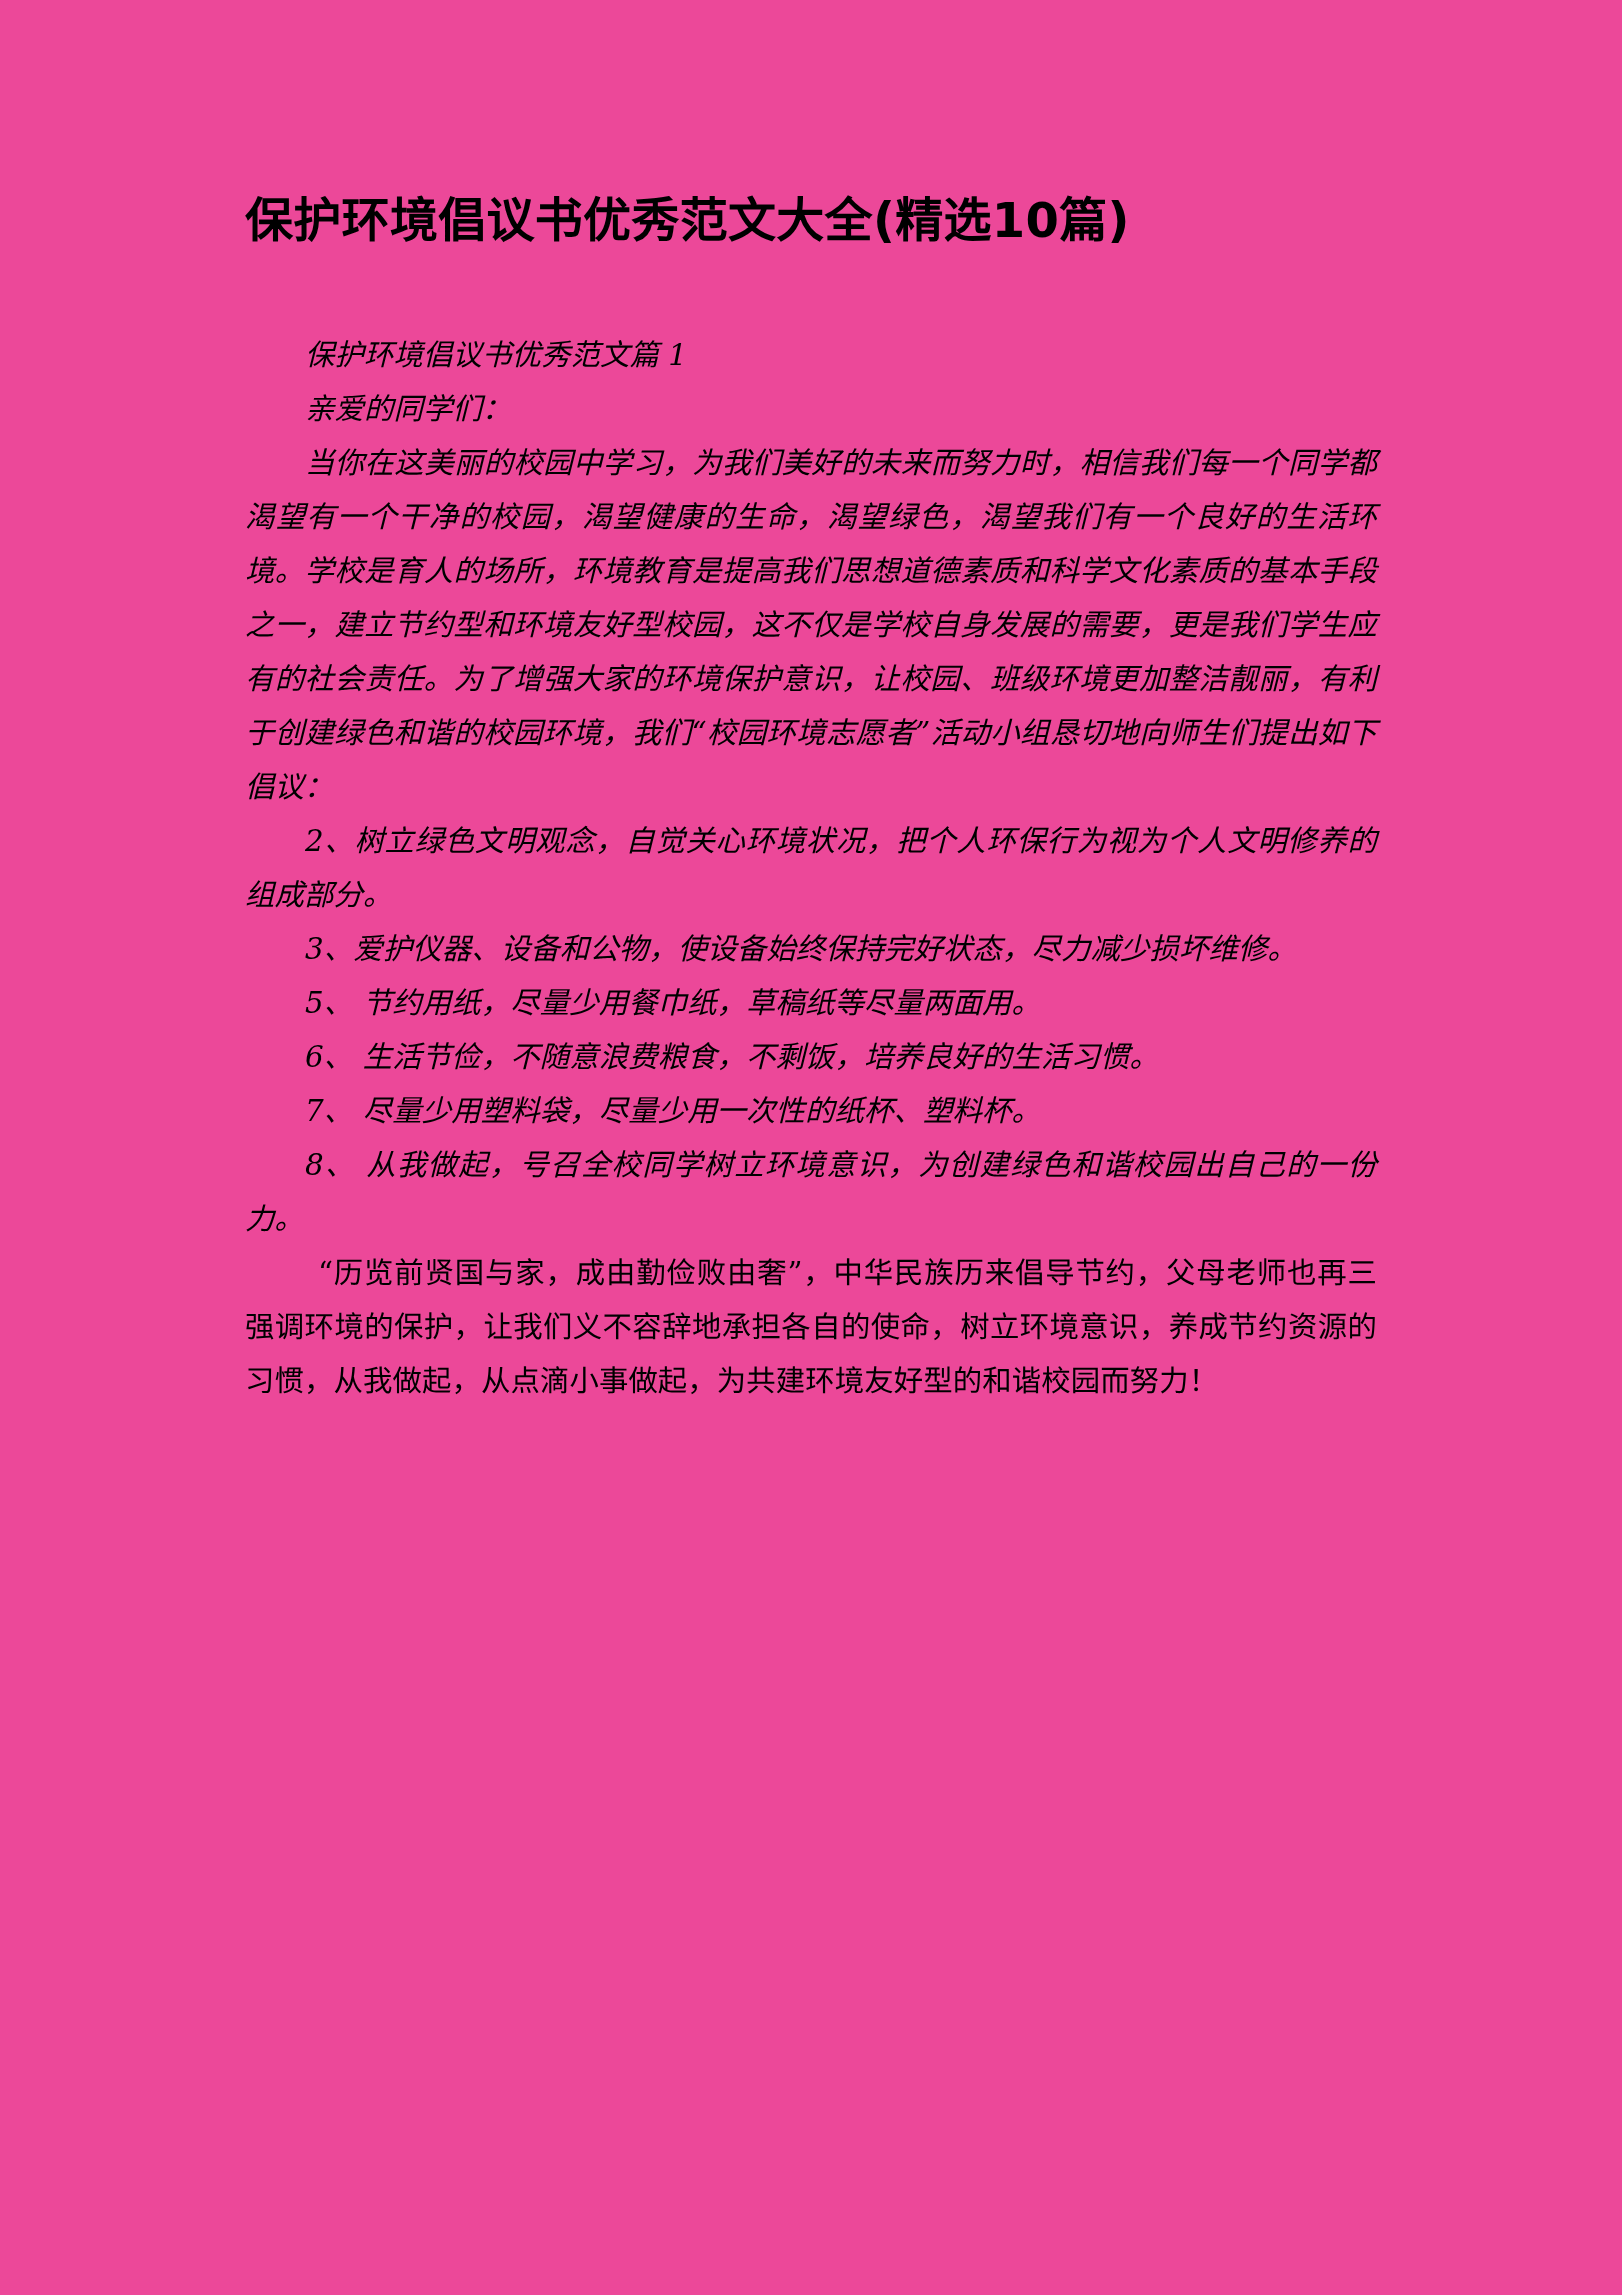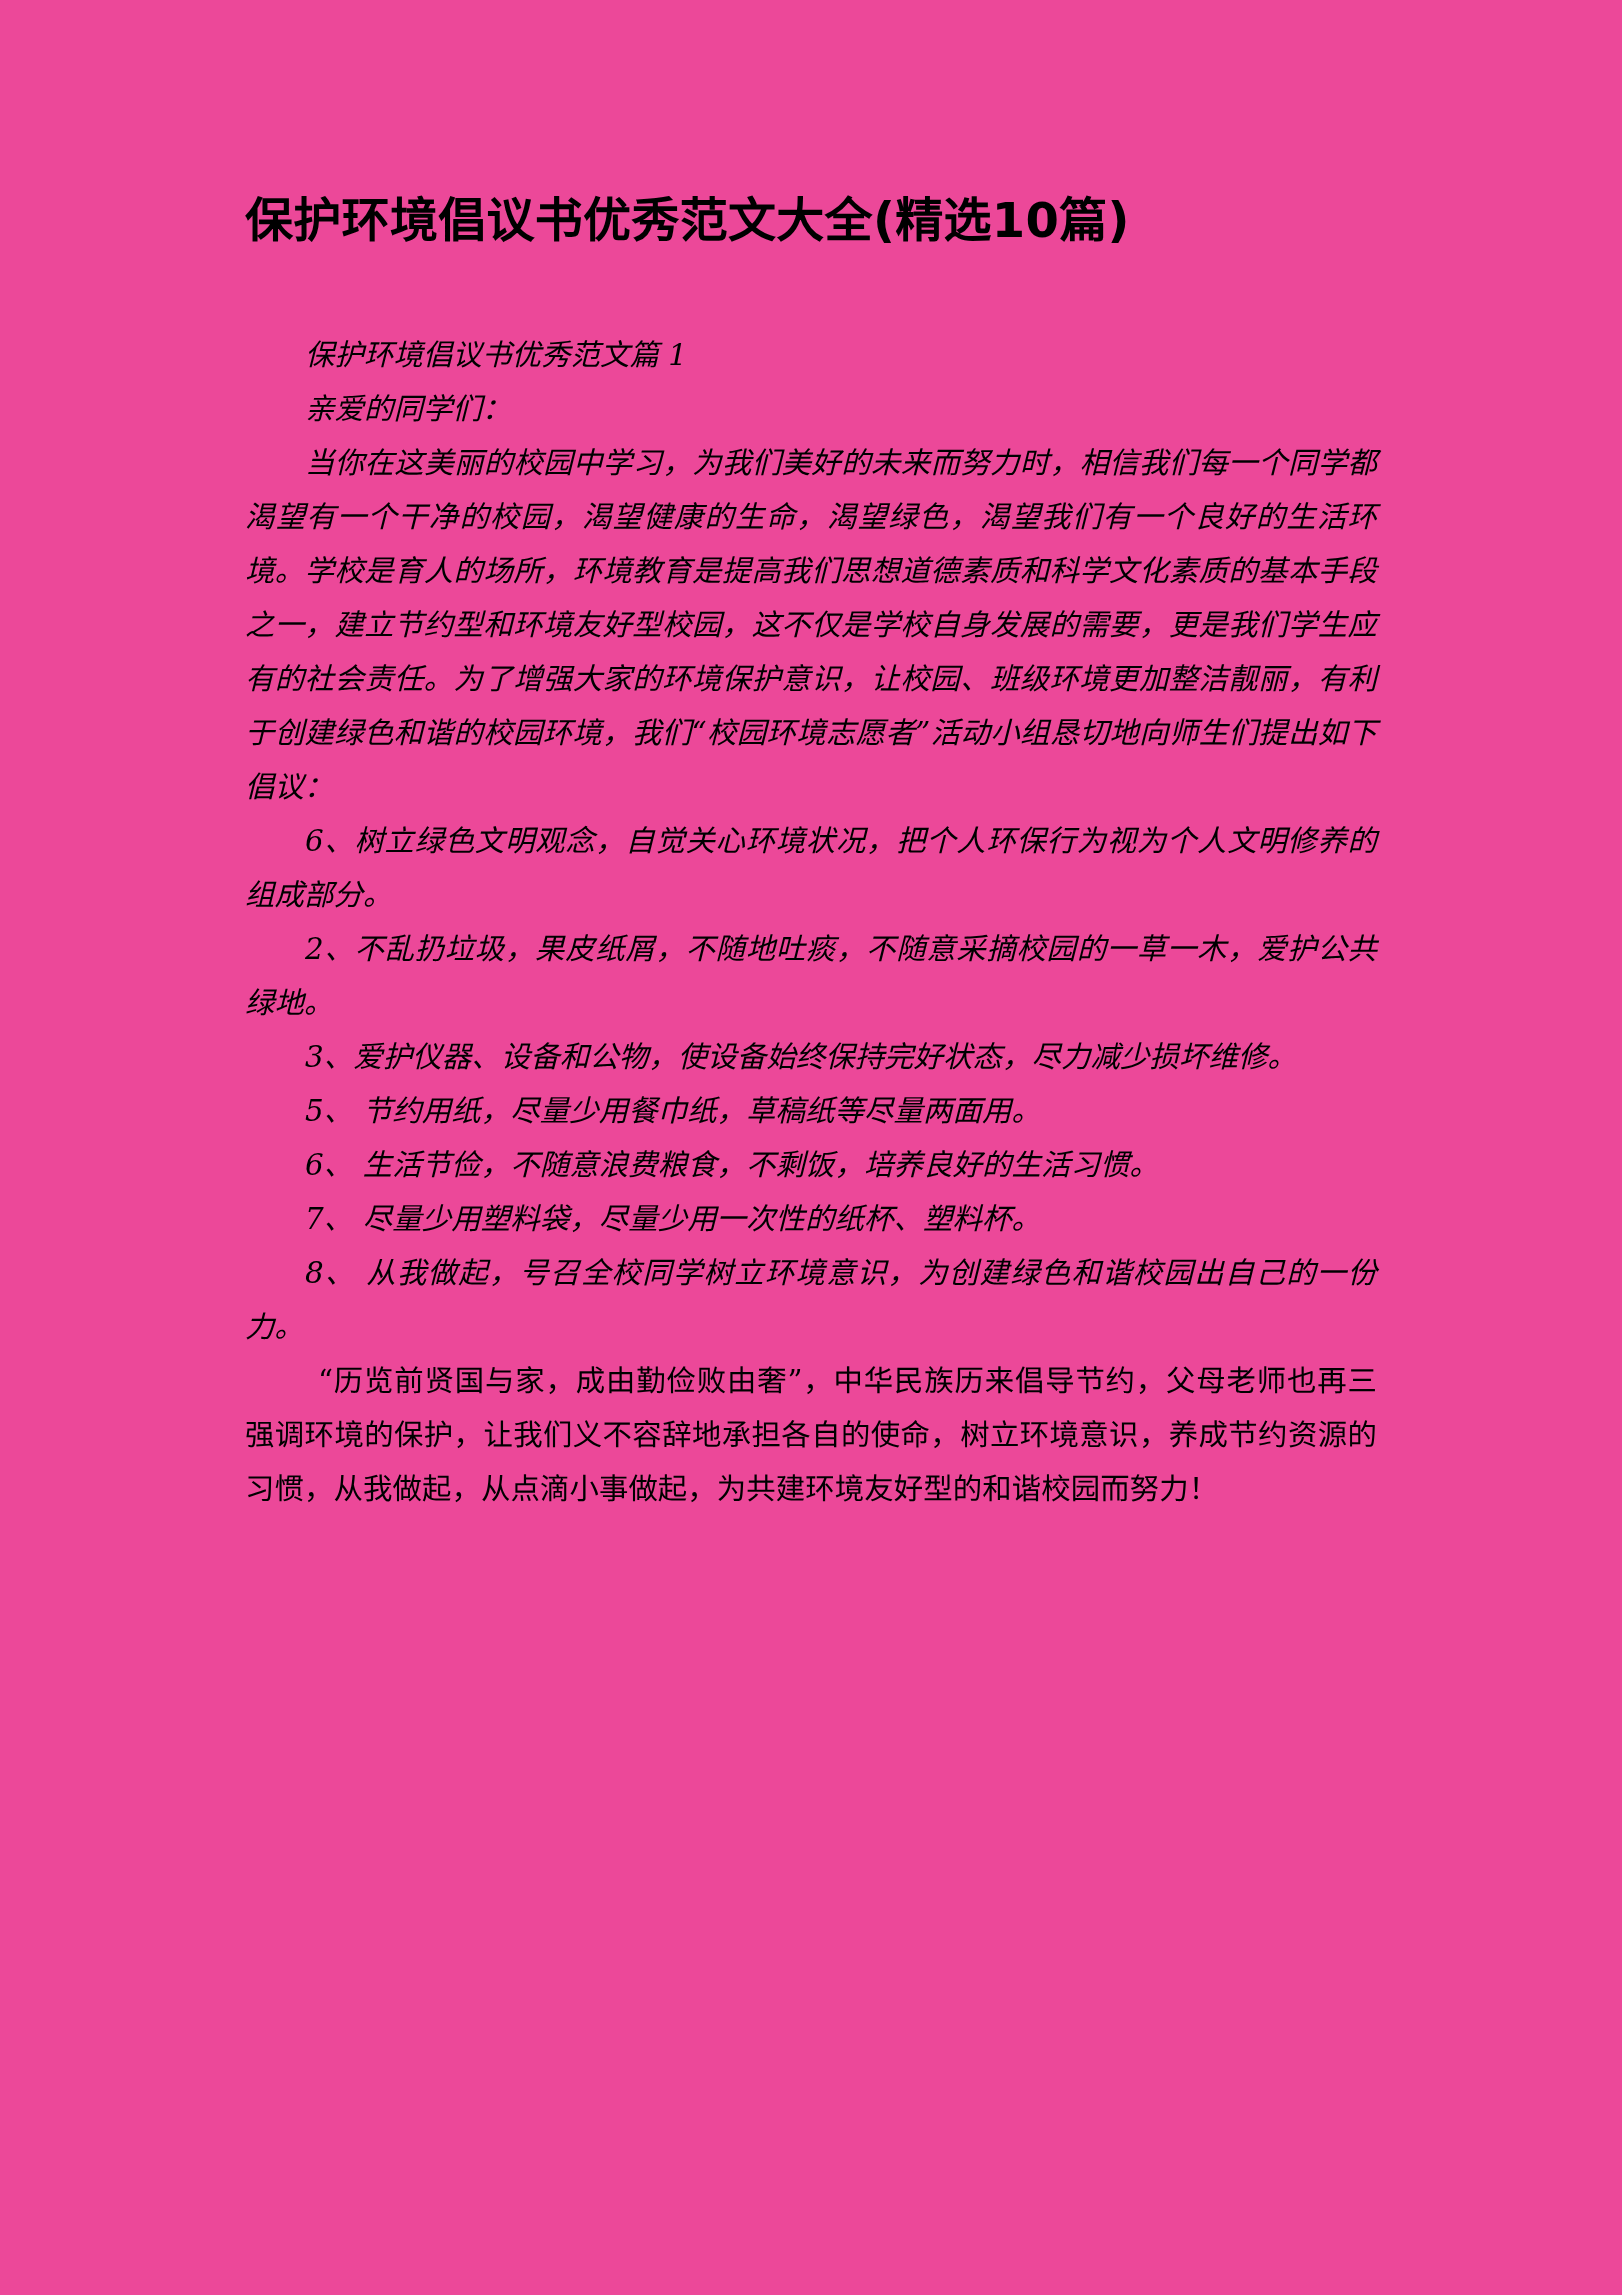--- a/index.html
+++ b/index.html
@@ -80,23 +80,22 @@
     <h1 class="doc-title">保护环境倡议书优秀范文大全(精选10篇)</h1>
 
     <div class="body-block">
 
       <p class="para indent2">保护环境倡议书优秀范文篇 1</p>
 
       <p class="para indent2">亲爱的同学们：</p>
 
       <p class="para indent2">当你在这美丽的校园中学习，为我们美好的未来而努力时，相信我们每一个同学都渴望有一个干净的校园，渴望健康的生命，渴望绿色，渴望我们有一个良好的生活环境。学校是育人的场所，环境教育是提高我们思想道德素质和科学文化素质的基本手段之一，建立节约型和环境友好型校园，这不仅是学校自身发展的需要，更是我们学生应有的社会责任。为了增强大家的环境保护意识，让校园、班级环境更加整洁靓丽，有利于创建绿色和谐的校园环境，我们“校园环境志愿者”活动小组恳切地向师生们提出如下倡议：</p>
 
-      <p class="para indent2">6、树立绿色文明观念，自觉关心环境状况，把个人环保行为视为个人文明修养的组成部分。</p>
+      <p class="para indent2">2、树立绿色文明观念，自觉关心环境状况，把个人环保行为视为个人文明修养的组成部分。</p>
 
-      <p class="para indent2">2、不乱扔垃圾，果皮纸屑，不随地吐痰，不随意采摘校园的一草一木，爱护公共绿地。</p>
 
       <p class="para indent2">3、爱护仪器、设备和公物，使设备始终保持完好状态，尽力减少损坏维修。</p>
 
 
       <p class="para indent2">5、 节约用纸，尽量少用餐巾纸，草稿纸等尽量两面用。</p>
 
       <p class="para indent2">6、 生活节俭，不随意浪费粮食，不剩饭，培养良好的生活习惯。</p>
 
       <p class="para indent2">7、 尽量少用塑料袋，尽量少用一次性的纸杯、塑料杯。</p>
 

